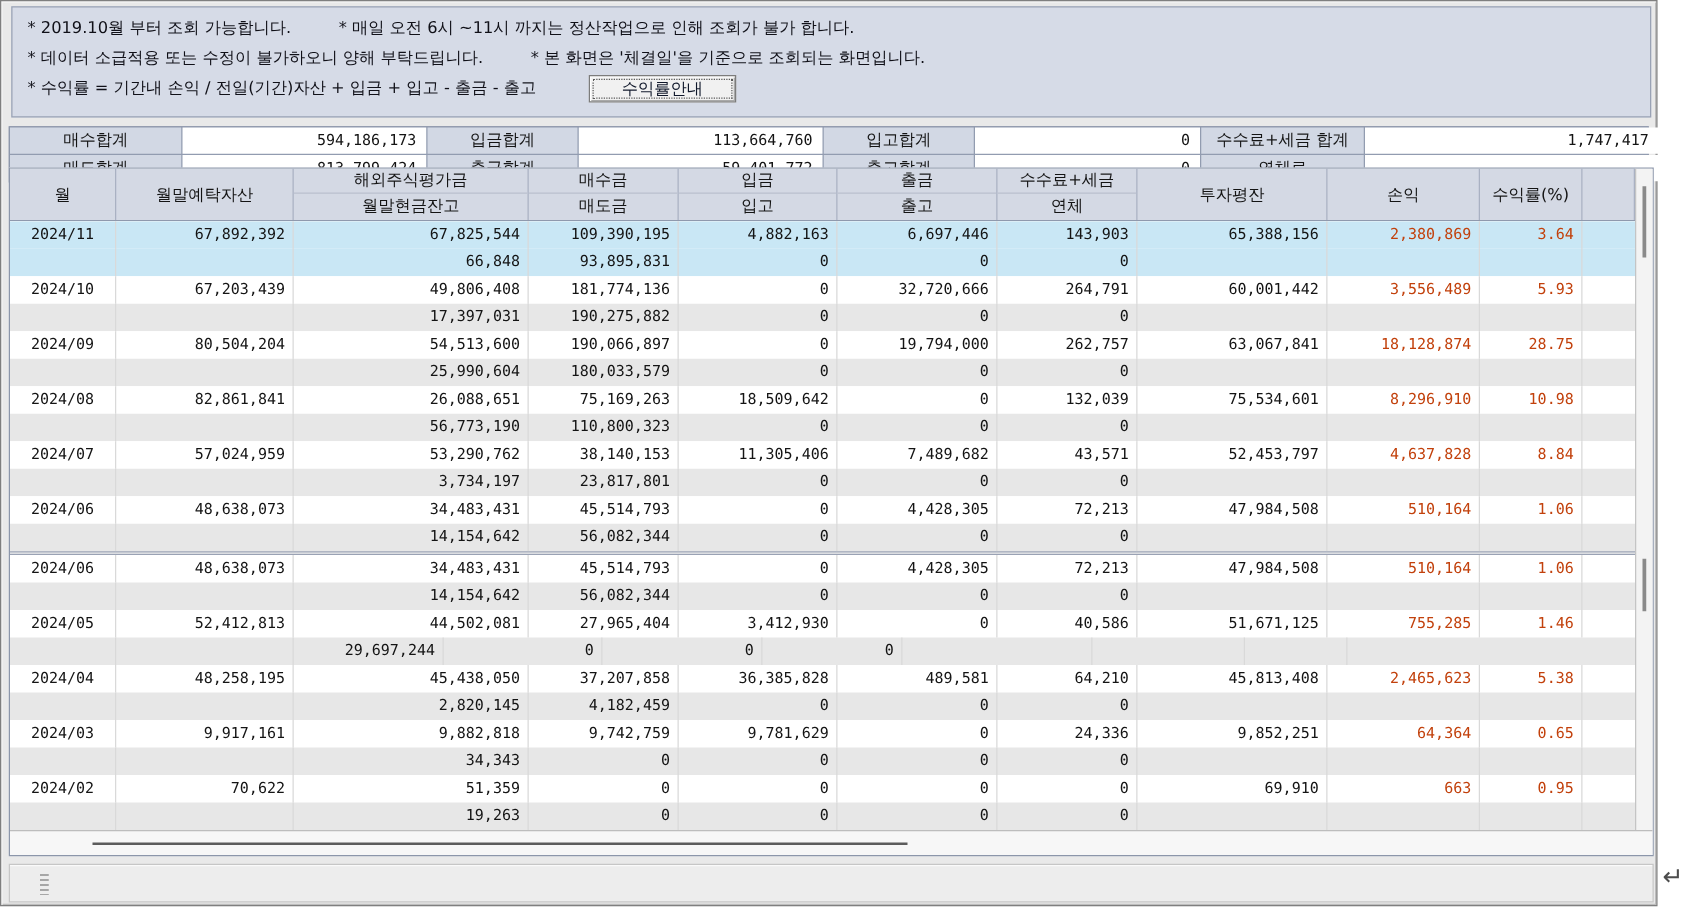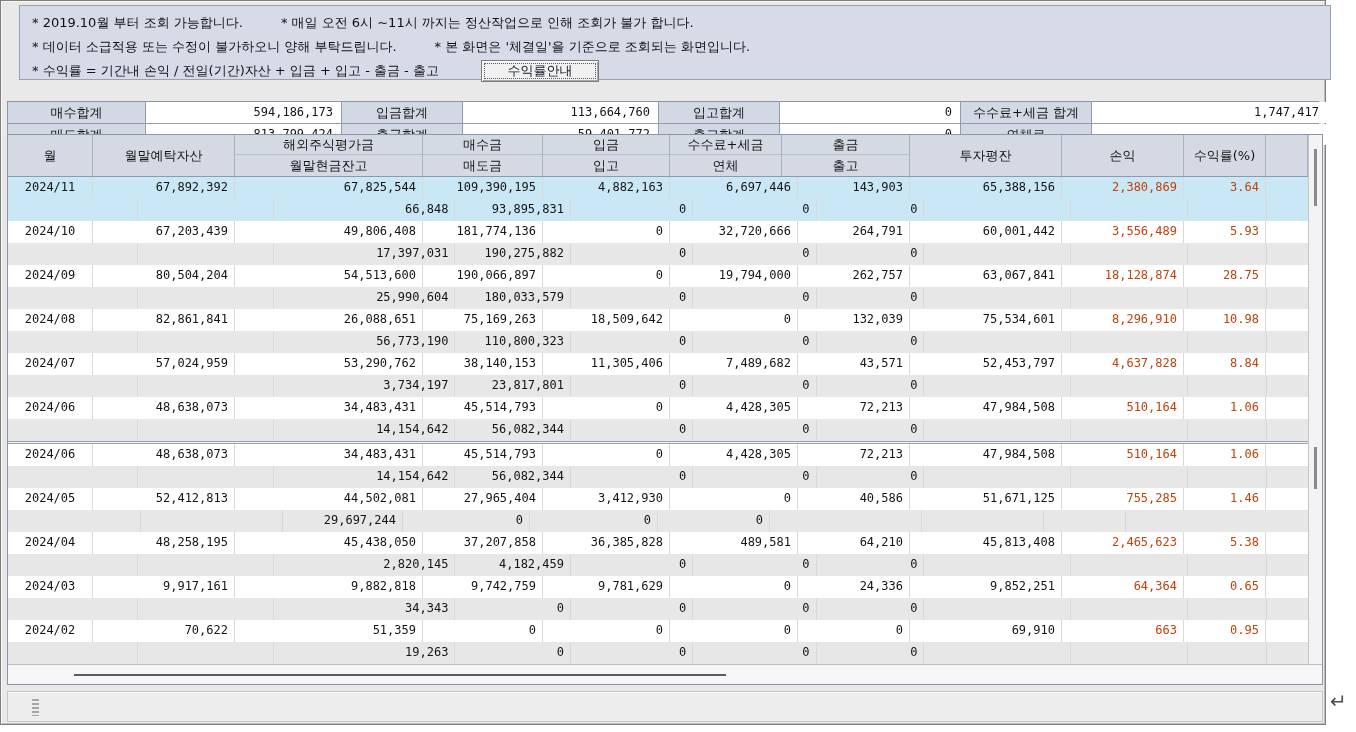--- a/index.html
+++ b/index.html
@@ -4,21 +4,21 @@
 <style>
   * { margin:0; padding:0; box-sizing:border-box; }
   html,body { width:1356px; height:732px; background:#ffffff; overflow:hidden; }
   body { font-family:"DejaVu Sans","Liberation Sans",sans-serif; font-size:13px; color:#141414; position:relative; }
 
   .window { position:absolute; left:0; top:0; width:1326px; height:725px;
             background:#e9e9e9; border:1px solid #7f7f7f;
             box-shadow: inset 1px 1px 0 #f7f7f7, inset -1px -1px 0 #bdbdbd; }
 
   
-  .notice-panel { position:absolute; left:18px; top:4px; width:1312px; height:75px;
+  .notice-panel { position:absolute; left:8px; top:4px; width:1312px; height:89px;
                   background:#d6dbe7; border:1px solid #99a2b4; padding:5px 12px 0 12px; }
   .notice-line { height:24px; line-height:24px; white-space:nowrap; color:#101018; display:flex; align-items:center; }
   .notice-gap { display:inline-block; width:38px; }
   .guide-btn { display:inline-block; margin-left:42px; width:118px; height:22px; line-height:20px;
                text-align:center; background:#f1f1f1; border:1px solid #7c7c7c; color:#0f172a;
                box-shadow: inset 1px 1px 0 #ffffff, inset -1px -1px 0 #a9a9a9;
                outline:1px dotted #5a5a5a; outline-offset:-4px; font-size:13px; cursor:pointer; }
 
   
   .summary { position:absolute; left:6px; top:100px; width:1312px; height:45px;
@@ -42,21 +42,21 @@
 
   .c0 { width:85px; } .c1 { width:142px; } .c2 { width:188px; } .c3 { width:120px; }
   .c4 { width:127px; } .c5 { width:128px; } .c6 { width:112px; } .c7 { width:152px; }
   .c8 { width:122px; } .c9 { width:82px; } .c10 { width:42px; }
 
   .pane-top { height:264px; background:#fff; overflow:hidden; }
   .pane-divider { height:3px; background:#f0f0f0; border-top:1px solid #9aa2b4; border-bottom:1px solid #9aa2b4; }
   .pane-bottom { height:220px; background:#fff; overflow:hidden; }
 
   .sub { display:flex; height:22px; background:#ffffff; }
-  .sub.alt { background:#e7e7e7;padding-left:48px; }
+  .sub.alt { background:#e7e7e7; }
   .month-row.selected .sub { background:#c9e7f5; }
   .c { height:22px; line-height:21px; border-right:1px solid #d9d9d9; text-align:right;
        padding-right:6px; overflow:hidden;
        font-family:"DejaVu Sans Mono","Liberation Mono",monospace; font-size:12px; }
   .c.month-c { text-align:center; padding-right:0; }
   .c.red { color:#c2410c; }
   .c.filler { border-right:none; }
 
   .vscroll { width:14px; background:#f3f3f3; border-left:1px solid #c4c4c4; position:relative; }
   .vthumb { position:absolute; left:5px; width:3px; background:#8a8a8a; }
@@ -127,27 +127,27 @@
             <div class="hb">월말현금잔고</div>
           </div>
           <div class="hc c3">
             <div class="ht">매수금</div>
             <div class="hb">매도금</div>
           </div>
           <div class="hc c4">
             <div class="ht">입금</div>
             <div class="hb">입고</div>
           </div>
+          <div class="hc c5">
+            <div class="ht">출금</div>
+            <div class="hb">출고</div>
+          </div>
           <div class="hc c6">
             <div class="ht">수수료+세금</div>
             <div class="hb">연체</div>
-          </div>
-          <div class="hc c5">
-            <div class="ht">출금</div>
-            <div class="hb">출고</div>
           </div>
           <div class="hc c7 single">투자평잔</div>
           <div class="hc c8 single">손익</div>
           <div class="hc c9 single">수익률(%)</div>
           <div class="hc c10 single"></div>
         </div>
         <div class="pane-top" id="pane-top">
             <div class="month-row selected">
               <div class="sub">
                 <div class="c c0 month-c">2024/11</div>

